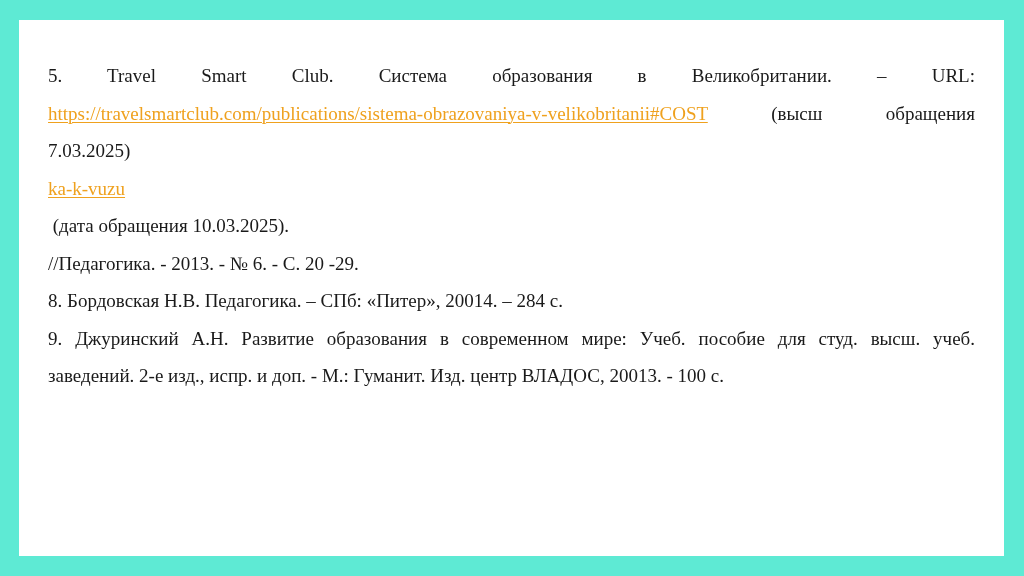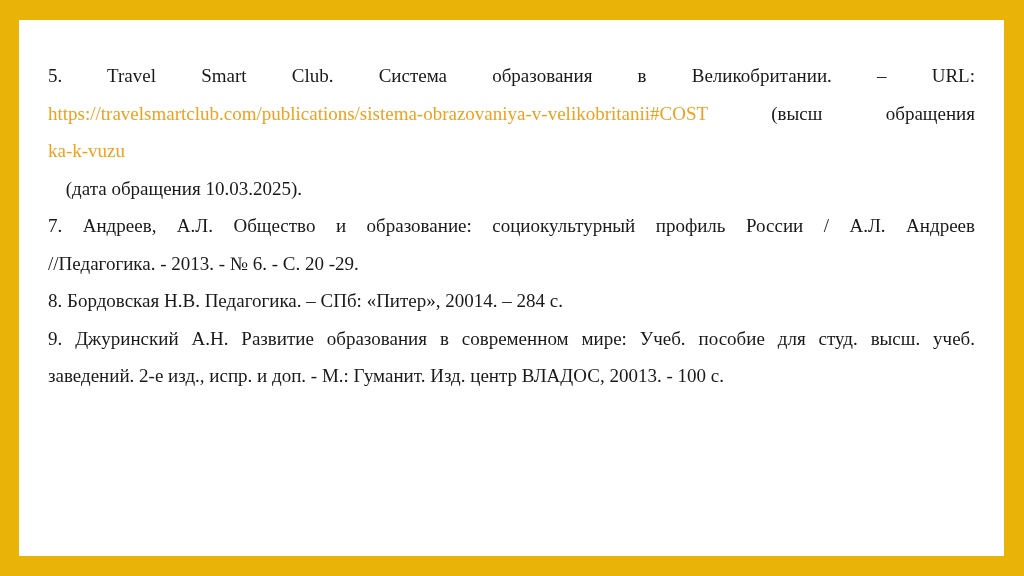--- a/index.html
+++ b/index.html
@@ -6,21 +6,21 @@
     html, body {
       width: 1024px;
       height: 576px;
       overflow: hidden;
       background: #A6B92A;
     }
     .slide {
       position: relative;
       width: 1024px;
       height: 576px;
-      background: #eab308;
+      background: #5eead4;
     }
     .panel {
       position: absolute;
       left: 19px;
       top: 20px;
       width: 985px;
       height: 536px;
       background: #FFFFFF;
       overflow: hidden;
     }
@@ -33,20 +33,21 @@
       font-size: 19px;
       color: #1a1a1a;
       line-height: 37.5px;
     }
     .ref {
       text-align: justify;
       text-align-last: auto;
     }
     .link {
       color: #EFA11E;
+      text-decoration: underline;
       text-decoration-thickness: 1px;
       text-underline-offset: 2px;
       cursor: pointer;
       word-break: break-all;
     }
     .line-justify {
       display: block;
       text-align: justify;
       text-align-last: justify;
     }
@@ -58,29 +59,29 @@
 </head>
 <body>
 
 <div class="slide">
   <div class="panel">
     <div class="content">
 
       <div class="ref">
         <span class="line-justify">5. Travel Smart Club. Система образования в Великобритании. – URL:</span>
         <span class="line-justify"><a class="link">https://travelsmartclub.com/publications/sistema-obrazovaniya-v-velikobritanii#COST</a><span> (высш обращения</span></span>
+        <span class="line-left">7.03.2025)</span>
       </div>
 
       <div class="ref">
         <span class="line-left"><a class="link">ka-k-vuzu</a></span>
-        <span class="line-left" style="white-space: pre; margin-left: 13px;"> (дата обращения 10.03.2025).</span>
+        <span class="line-left" style="white-space: pre;"> (дата обращения 10.03.2025).</span>
       </div>
 
       <div class="ref">
-        <span class="line-justify">7. Андреев, А.Л. Общество и образование: социокультурный профиль России / А.Л. Андреев</span>
         <span class="line-left">//Педагогика. - 2013. - № 6. - С. 20 -29.</span>
       </div>
 
       <div class="ref">
         <span class="line-left">8. Бордовская Н.В. Педагогика. – СПб: «Питер», 20014. – 284 с.</span>
       </div>
 
       <div class="ref">
         <span class="line-justify">9. Джуринский А.Н. Развитие образования в современном мире: Учеб. пособие для студ. высш. учеб.</span>
         <span class="line-left">заведений. 2-е изд., испр. и доп. - М.: Гуманит. Изд. центр ВЛАДОС, 20013. - 100 с.</span>

